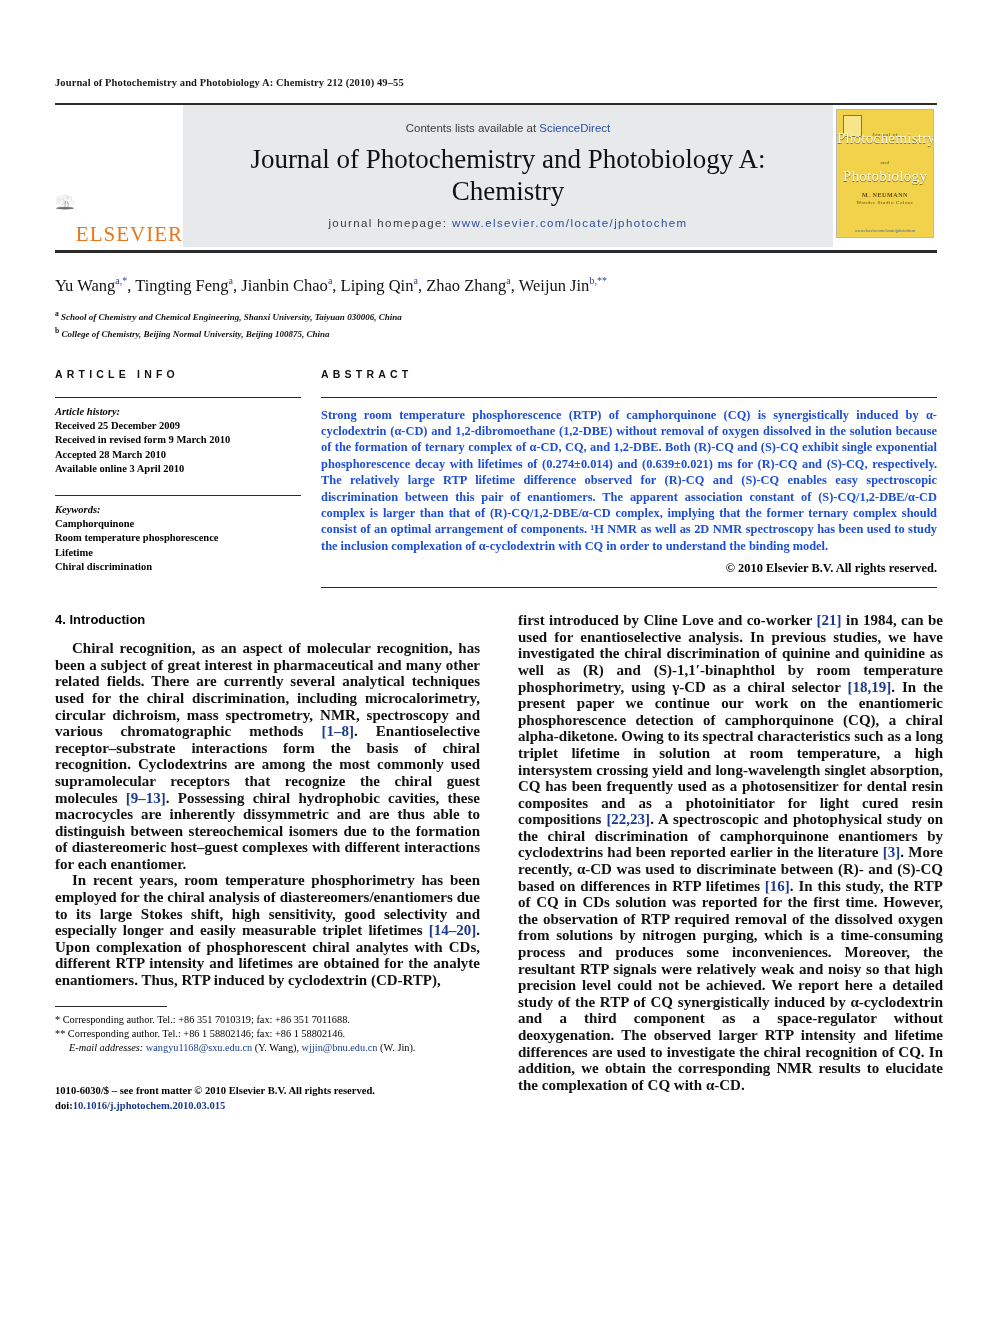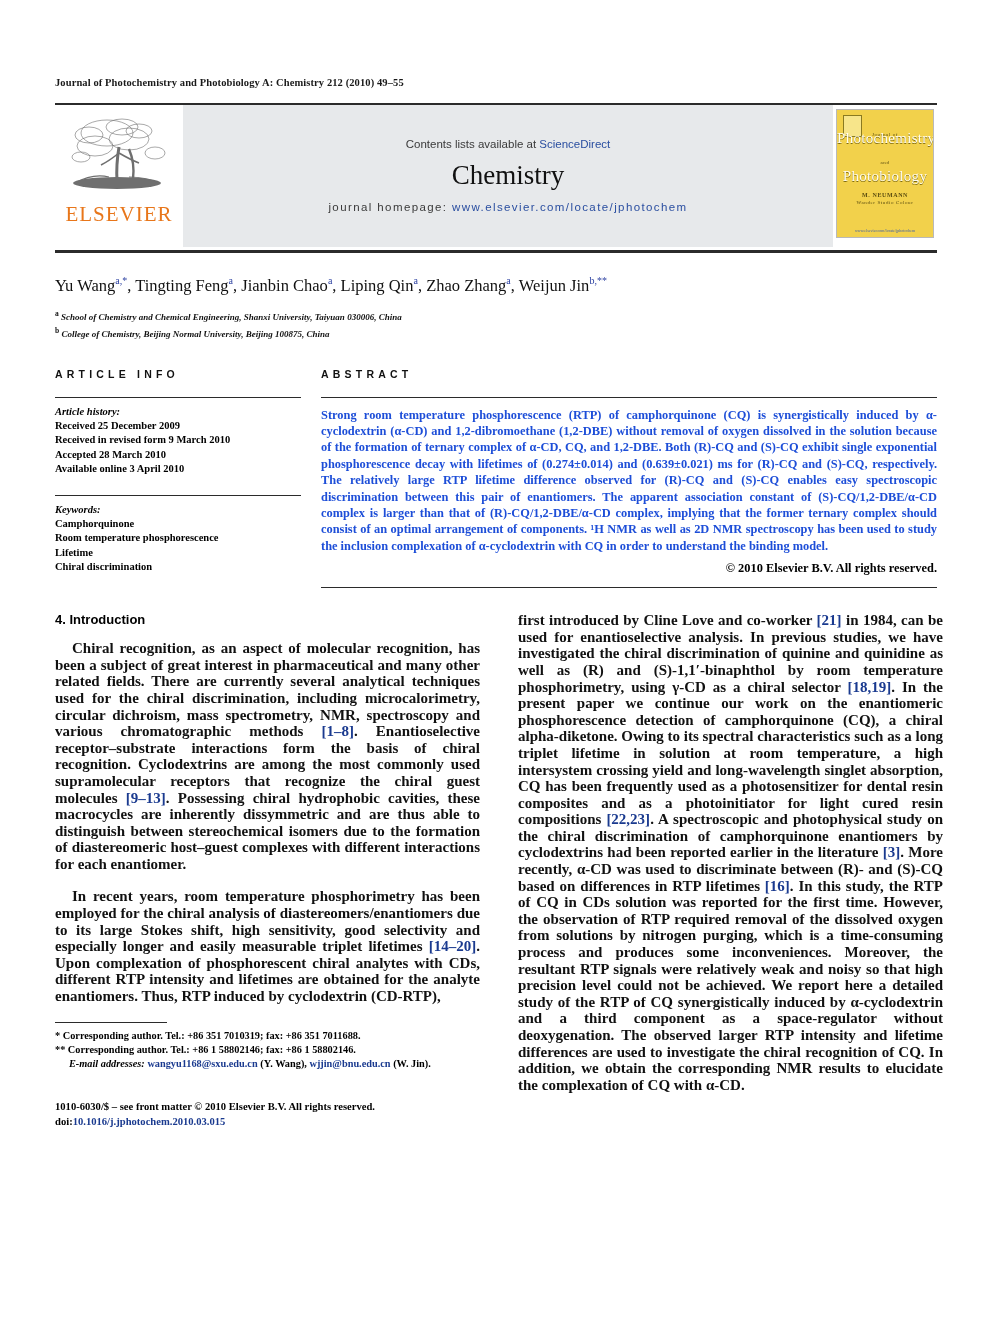--- a/index.html
+++ b/index.html
@@ -40,22 +40,21 @@
     display: flex;
     align-items: stretch;
     border-top: 2.5px solid #2b2b2b;
     padding-top: 0;
     height: 142px;
   }
   .elsevier-block {
     width: 128px;
     flex: 0 0 128px;
     display: flex;
-    flex-direction: column;
-    align-items: center;
+    align-items: flex-end;
     justify-content: flex-start;
     padding-top: 8px;
     background: #ffffff;
   }
   .tree-svg { display:block; }
   .elsevier-word {
     font-family: "Liberation Serif", serif;
     font-size: 21px;
     letter-spacing: 1px;
     color: #E8761A;
@@ -196,29 +195,29 @@
   }
   p.body-p {
     font-size: 15px;
     line-height: 16.6px;
     text-align: justify;
     margin: 0;
     text-indent: 17px;
     font-weight: bold;
     color: #111;
   }
-  p.body-p + p.body-p { margin-top: 16px; }
+  p.body-p + p.body-p { margin-top: 0; }
   .ref { color: #1a3a8f; }
 
   
   .footnotes {
     margin-top: 17px;
     font-size: 10.3px;
     line-height: 14.4px;
-    font-weight: bold;
+    font-weight: normal;
   }
   .fn-rule { border-top: 1.1px solid #2b2b2b; width: 112px; margin-bottom: 6px; }
   .fn-line { padding-left: 14px; text-indent: -14px; }
   .fn-line.em { padding-left: 28px; text-indent: -14px; }
   .email { color: #1a3a8f; }
   .footer-note {
     margin-top: 27px;
     font-size: 10.6px;
     line-height: 15px;
     font-weight: bold;
@@ -255,20 +254,21 @@
         </g>
       </svg>
       <div class="elsevier-word">ELSEVIER</div>
     </div>
 
     <div class="banner">
       <div class="contents-line">
         <span>Contents lists available at </span><span class="sd">ScienceDirect</span>
       </div>
       <div class="journal-title">
+        <div>Journal of Photochemistry and Photobiology A:</div>
         <div>Chemistry</div>
       </div>
       <div class="homepage-line">
         <span>journal homepage: </span><span class="url">www.elsevier.com/locate/jphotochem</span>
       </div>
     </div>
 
     <div class="cover-block">
       <div class="cover">
         <div class="cv-logo"></div>

